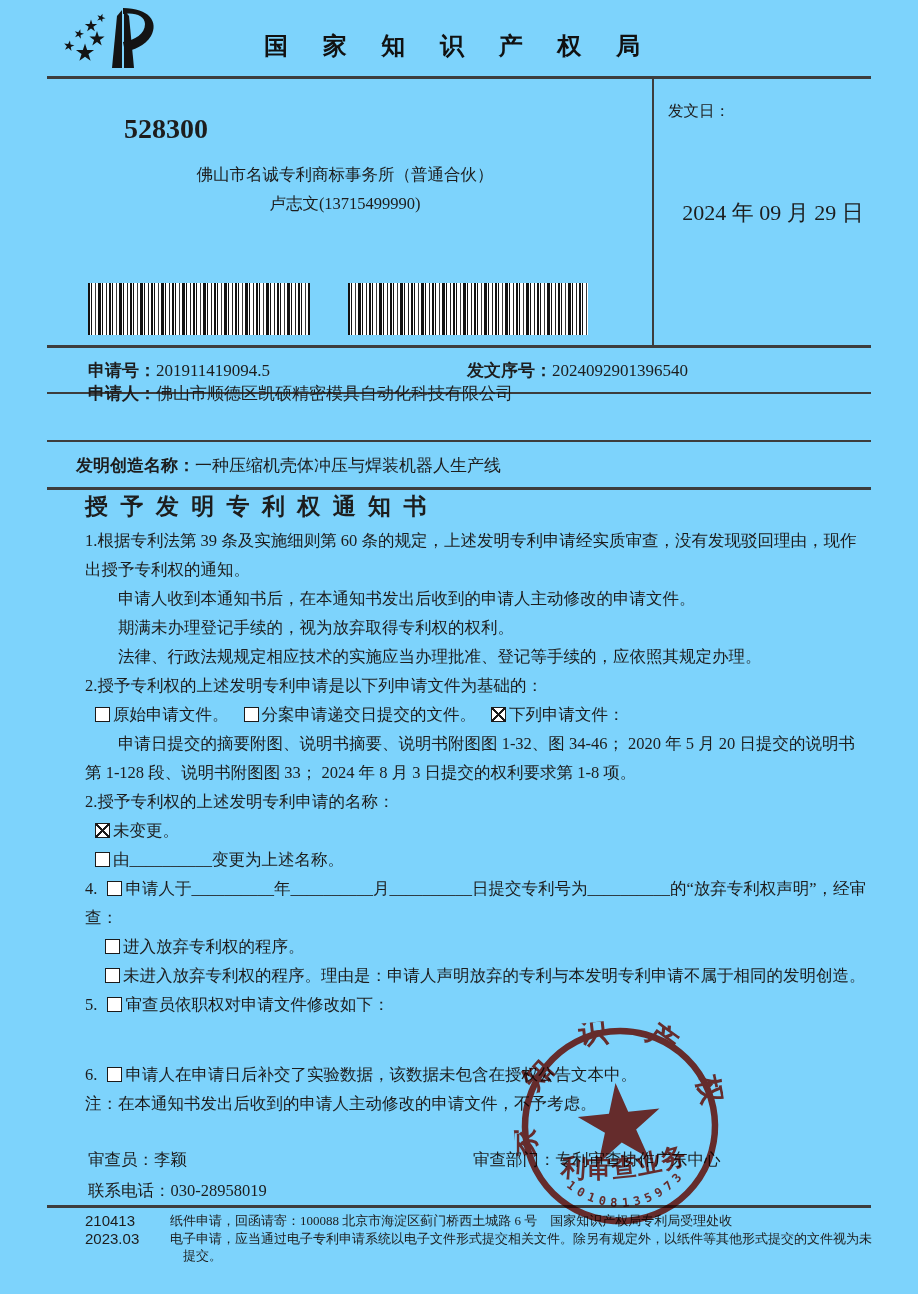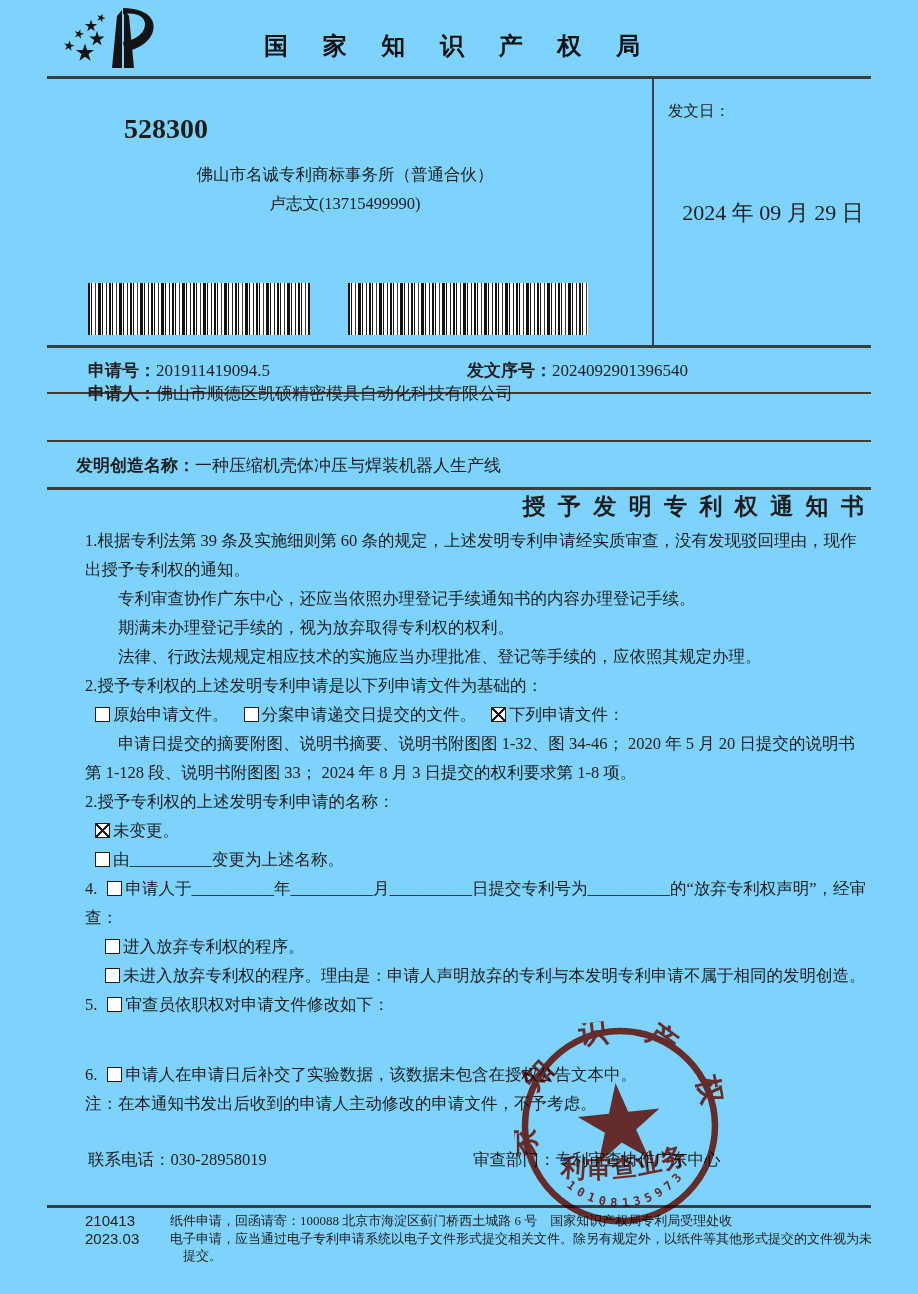--- a/index.html
+++ b/index.html
@@ -30,21 +30,21 @@
   
   .inforow { position:absolute; font-size:17px; }
   .inforow .lbl { font-family:"Liberation Sans","DejaVu Sans",sans-serif; font-weight:700; }
   .r-app  { left:88px;  top:359px; }
   .r-disp { left:467px; top:359px; }
   .r-appl { left:88px;  top:382px; }
   .r-inv  { left:76px;  top:454px; }
 
   
   .notice { position:absolute; left:85px; top:492px; width:782px; font-size:16.5px; line-height:29px; }
-  .notice-title { text-align:right; font-size:23px; letter-spacing:3px; margin-bottom:5px; }
+  .notice-title { text-align:left; font-size:23px; letter-spacing:3px; margin-bottom:5px; }
   .indent2 { text-indent:2em; }
   .ind05 { padding-left:0.55em; }
   .ind11 { padding-left:1.15em; }
   .gap-top { margin-top:41px; }
   .cb { display:inline-block; width:15px; height:15px; border:1.7px solid #1b1b1b;
     vertical-align:-2px; margin:0 3px 0 1px; background-color:#fff; }
   .cb.checked { background-image:
     linear-gradient(to top right, transparent 45%, #1b1b1b 45%, #1b1b1b 55%, transparent 55%),
     linear-gradient(to bottom right, transparent 45%, #1b1b1b 45%, #1b1b1b 55%, transparent 55%); }
   .cbgap { margin-right:14px; }
@@ -113,21 +113,21 @@
   </div>
   <div class="rule" style="top:440px;left:47px;width:824px;height:1.6px;"></div>
   <div class="inforow r-inv">
     <span class="lbl">发明创造名称：</span><span>一种压缩机壳体冲压与焊装机器人生产线</span>
   </div>
   <div class="rule" style="top:487px;left:47px;width:824px;height:2.5px;"></div>
 
   <div class="notice">
     <div class="notice-title hei">授 予 发 明 专 利 权 通 知 书</div>
     <p>1.根据专利法第 39 条及实施细则第 60 条的规定，上述发明专利申请经实质审查，没有发现驳回理由，现作出授予专利权的通知。</p>
-    <p class="indent2">专利审查协作广东中心，还应当依照办理登记手续通知书的内容办理登记手续。</p>
+    <p class="indent2">申请人收到本通知书后，在本通知书发出后收到的申请人主动修改的申请文件。</p>
     <p class="indent2">期满未办理登记手续的，视为放弃取得专利权的权利。</p>
     <p class="indent2">法律、行政法规规定相应技术的实施应当办理批准、登记等手续的，应依照其规定办理。</p>
     <p>2.授予专利权的上述发明专利申请是以下列申请文件为基础的：</p>
     <p class="ind05">
       <span class="cb"></span><span class="cbgap">原始申请文件。</span><span class="cb"></span><span class="cbgap">分案申请递交日提交的文件。</span><span class="cb checked"></span><span>下列申请文件：</span>
     </p>
     <p class="indent2">申请日提交的摘要附图、说明书摘要、说明书附图图 1-32、图 34-46； 2020 年 5 月 20 日提交的说明书第 1-128 段、说明书附图图 33； 2024 年 8 月 3 日提交的权利要求第 1-8 项。</p>
     <p>2.授予专利权的上述发明专利申请的名称：</p>
     <p class="ind05">
       <span class="cb checked"></span><span>未变更。</span>
@@ -147,20 +147,23 @@
     <p>
       <span class="numpre">5.</span><span class="cb"></span><span>审查员依职权对申请文件修改如下：</span>
     </p>
     <p class="gap-top">
       <span class="numpre">6.</span><span class="cb"></span><span>申请人在申请日后补交了实验数据，该数据未包含在授权公告文本中。</span>
     </p>
     <p>注：在本通知书发出后收到的申请人主动修改的申请文件，不予考虑。</p>
   </div>
 
   <div class="signoff">
+    <div>
+      <span>审查员：</span><span>李颖</span>
+    </div>
     <div>
       <span>联系电话：</span><span>030-28958019</span>
     </div>
     <div class="dept">
       <span>审查部门：</span><span>专利审查协作广东中心</span>
     </div>
   </div>
 
   <div class="rule footrule" style="left:47px;width:824px;height:2.5px;"></div>
 

